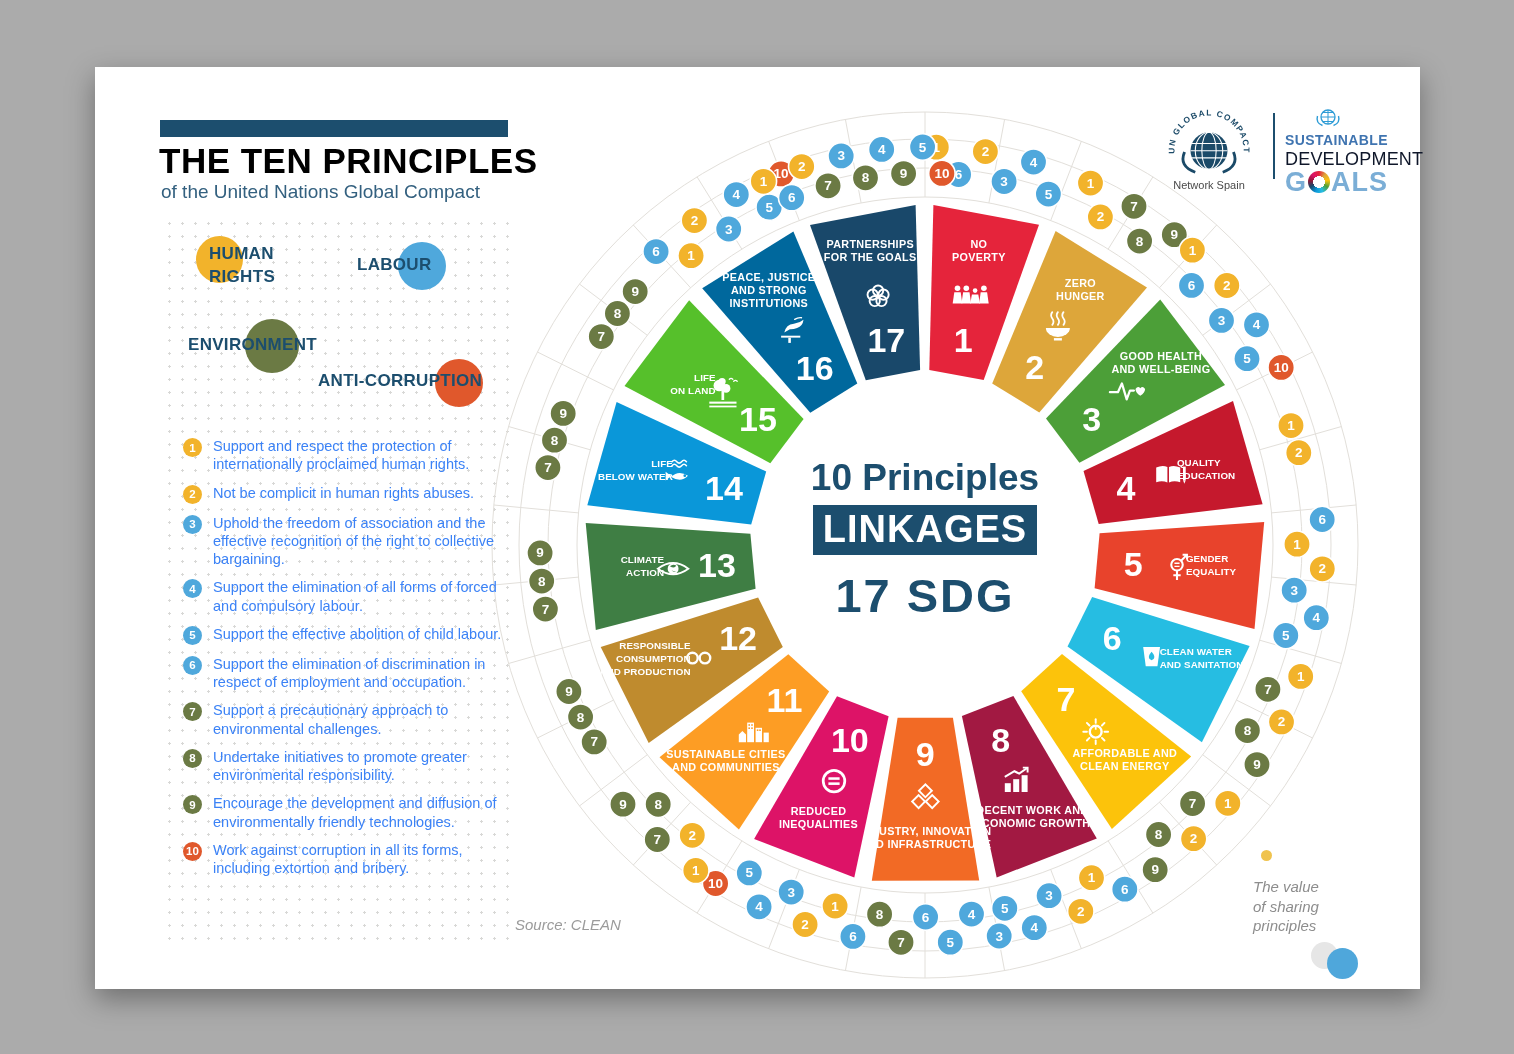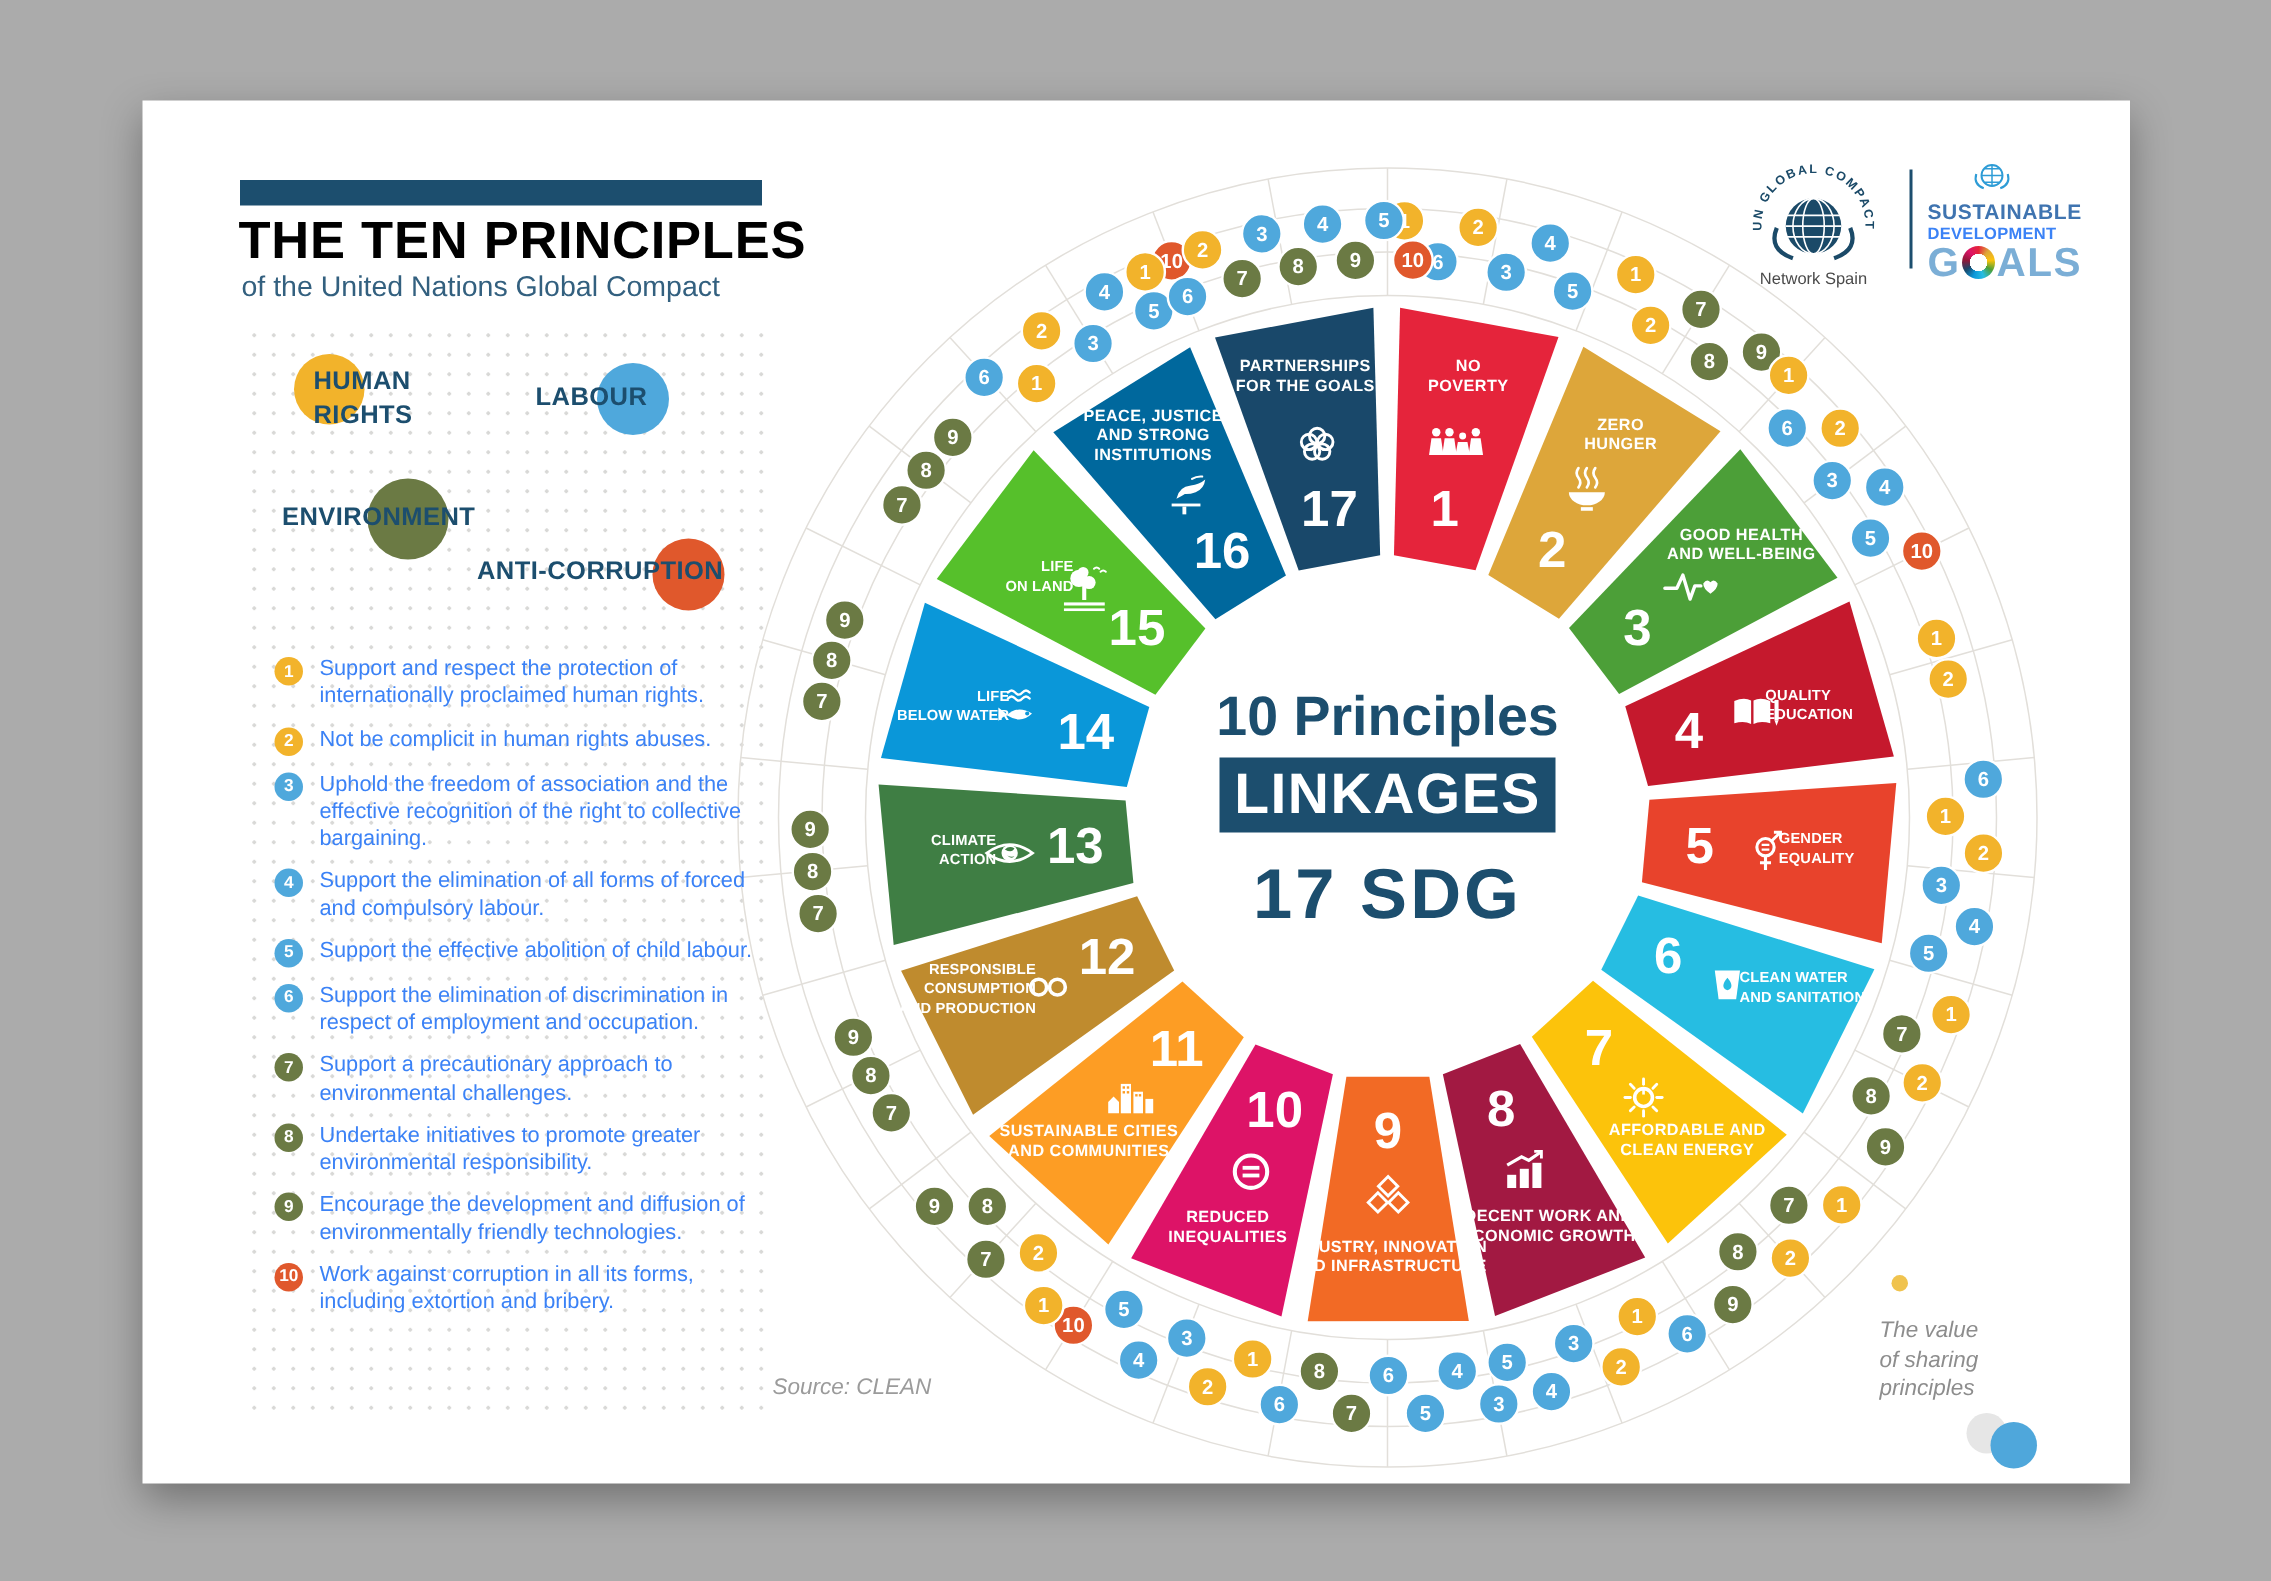--- a/index.html
+++ b/index.html
@@ -28,21 +28,21 @@
   .c1{font-size:37px;font-weight:600;fill:#1C4E6E;text-anchor:middle}
   .c2{font-size:38px;font-weight:bold;fill:#fff;text-anchor:middle;letter-spacing:1px}
   .c3{font-size:47px;font-weight:bold;fill:#1C4E6E;text-anchor:middle;letter-spacing:2px}
   .logos{position:absolute;left:1058px;top:36px;display:flex;align-items:flex-start;z-index:3}
   .ungc{width:112px;text-align:center}
   .ungc-caption{font-size:11px;color:#4A4A4A;margin-top:-2px}
   .logo-divider{width:2px;height:66px;background:#1C4E6E;margin:10px 10px 0 8px}
   .sdglogo{padding-top:2px;text-align:left}
   .sdg-emblem{margin-left:28px}
   .sdg-l1{font-size:14px;font-weight:bold;color:#3F74B0;letter-spacing:.4px;line-height:1.12}
-  .sdg-l2{font-size:11px;font-weight:bold;color:#3b82f6;letter-spacing:.2px;line-height:1.12}
+  .sdg-l2{font-size:18px;font-weight:normal;color:#0f172a;letter-spacing:.2px;line-height:1.12}
   .sdg-l3{font-size:27px;font-weight:bold;color:#7BAED6;display:flex;align-items:center;letter-spacing:1px;margin-top:0px;line-height:1}
   .goal-wheel{width:22px;height:22px;border-radius:50%;display:inline-block;margin:0 1px;
     background:radial-gradient(closest-side,#fff 52%,transparent 53%),
     conic-gradient(#E5243B,#DDA63A,#FCC30B,#4C9F38,#26BDE2,#0A97D9,#19486A,#8F1838,#DD1367,#E5243B)}
   .legend{position:absolute;left:1158px;top:783px;width:190px;height:130px;z-index:3}
   .legend-dot{width:11px;height:11px;border-radius:50%;background:#F0C34E;margin:0 0 16px 8px}
   .legend-text{font-style:italic;color:#8D8D8D;font-size:15px;line-height:1.3;white-space:pre-line}
   .legend-c1{position:absolute;left:58px;top:92px;width:27px;height:27px;border-radius:50%;background:#E6E6E6}
   .legend-c2{position:absolute;left:74px;top:98px;width:31px;height:31px;border-radius:50%;background:#4FA7DB}
 </style>

